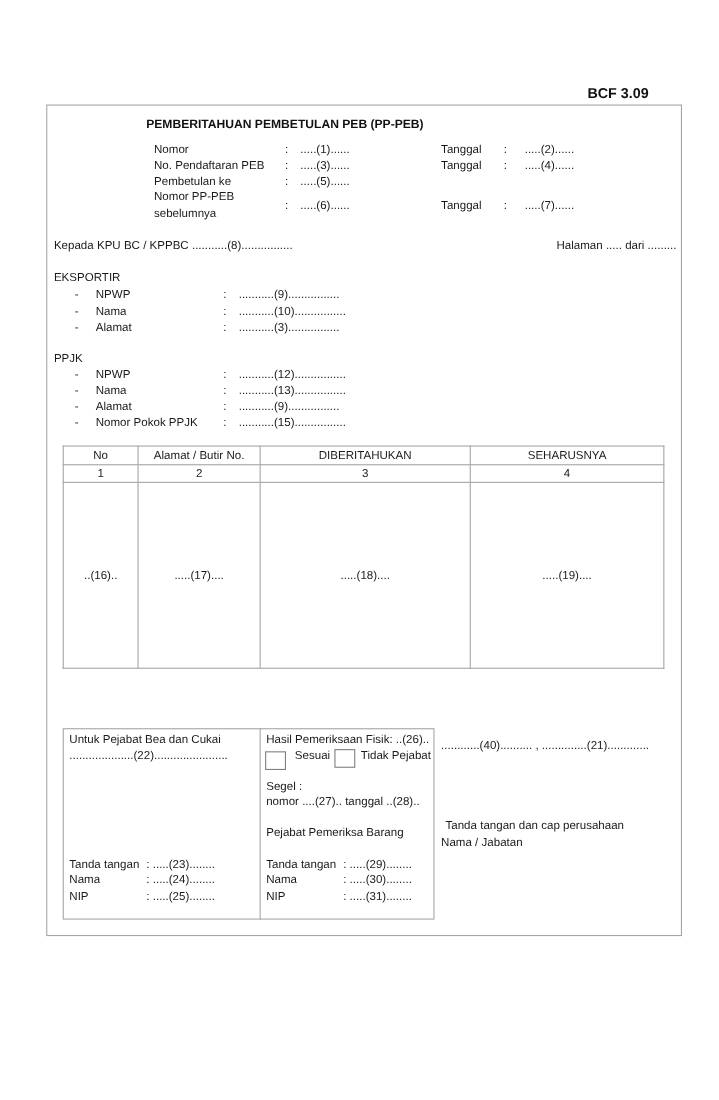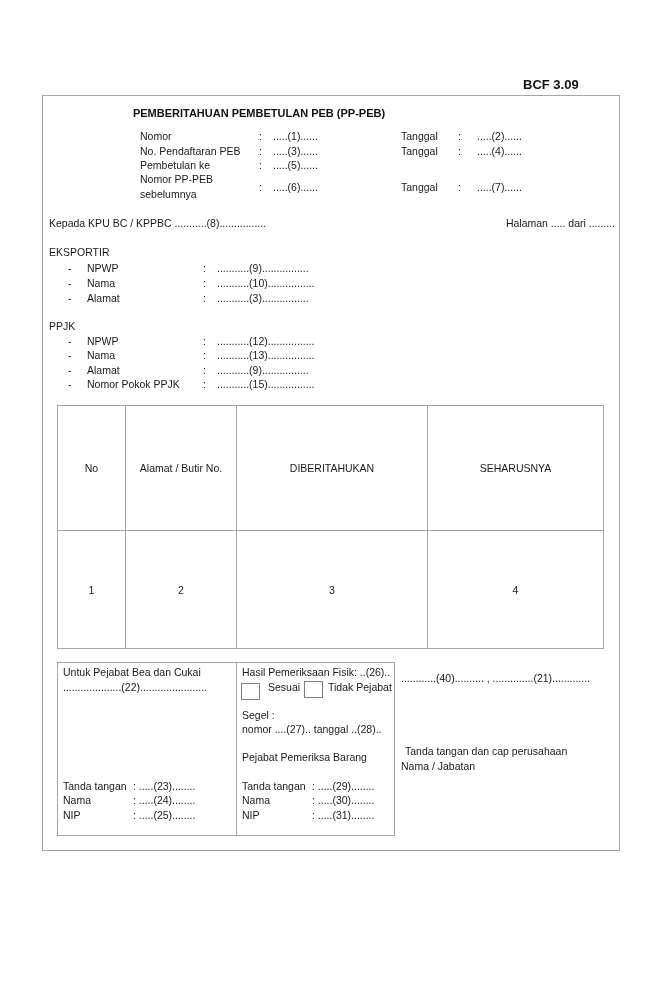--- a/index.html
+++ b/index.html
@@ -3,21 +3,21 @@
 <meta charset="utf-8">
 <style>
   html, body { margin: 0; padding: 0; background: #ffffff; }
   body {
     width: 654px; height: 1000px; position: relative; overflow: hidden;
     font-family: "Liberation Sans", "DejaVu Sans", sans-serif;
     font-size: 10.5px; color: #1a1a1a;
   }
   .abs { position: absolute; white-space: nowrap; }
   .code {
-    position: absolute; left: 523px; top: 77px;
+    position: absolute; left: 534px; top: 77px;
     font-weight: bold; font-size: 13px; color: #111;
   }
   .frame {
     position: absolute; left: 42px; top: 95px; width: 578px; height: 756px;
     border: 1px solid #a6a6a6; box-sizing: border-box;
   }
   .title {
     position: absolute; left: 0; top: 107px; width: 518px; text-align: center;
     font-weight: bold; font-size: 11px; color: #111;
   }
@@ -30,21 +30,21 @@
   .hdr-tvalue { position: absolute; left: 477px; }
 
   
   .dash { position: absolute; left: 68px; }
   .plabel { position: absolute; left: 87px; }
   .pcolon { position: absolute; left: 203px; }
   .pvalue { position: absolute; left: 217px; }
 
   
   table.items {
-    position: absolute; left: 57px; top: 405px; width: 546px; height: 244px;
+    position: absolute; left: 57px; top: 405px; width: 546px; height: 203px;
     border-collapse: collapse; table-layout: fixed; padding-left: 26px;
   }
   table.items td, table.items th {
     border: 1px solid #a6a6a6; text-align: center; font-weight: normal;
     padding: 0; font-size: 10.5px; color: #1a1a1a;
   }
   table.items tr.head { height: 17px; }
   table.items tr.nums { height: 16px; }
 
   
@@ -157,20 +157,26 @@
     <th>Alamat / Butir No.</th>
     <th>DIBERITAHUKAN</th>
     <th>SEHARUSNYA</th>
   </tr>
   <tr class="nums">
     <td>1</td>
     <td>2</td>
     <td>3</td>
     <td>4</td>
   </tr>
+  <tr>
+    <td>..(16)..</td>
+    <td>.....(17)....</td>
+    <td>.....(18)....</td>
+    <td>.....(19)....</td>
+  </tr>
 </tbody>
   </table>
 
 <div class="bottom-box"></div>
 <div class="bottom-divider"></div>
 
 <div>
   <div class="abs" style="left:63px; top:666px">Untuk Pejabat Bea dan Cukai</div>
   <div class="abs" style="left:63px; top:681px">....................(22).......................</div>
 

